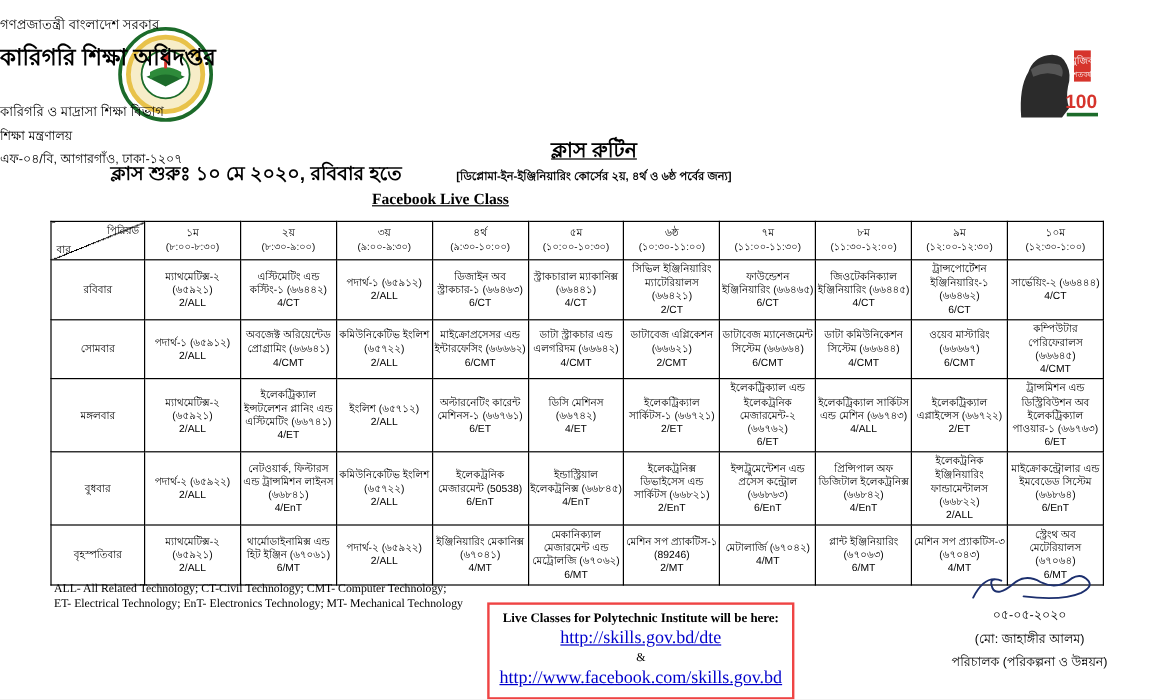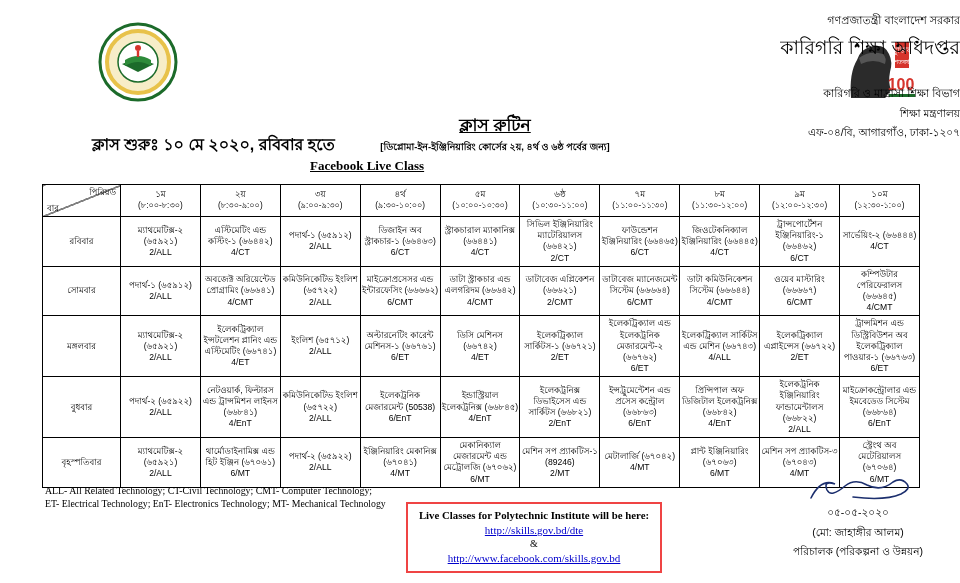--- a/index.html
+++ b/index.html
@@ -3,23 +3,23 @@
 <meta charset="utf-8">
 <style>
   * { margin:0; padding:0; box-sizing:border-box; }
   html,body { background:#e8e8e8; }
   .page {
     position:relative; width:960px; height:583px; background:#ffffff;
     font-family:"Liberation Sans", sans-serif; color:#000; overflow:hidden;
     margin:0 auto;
   }
   
-  .letterhead { position:absolute; left:0; right:0; top:12px; text-align:right; }
+  .letterhead { position:absolute; left:0; right:0; top:12px; text-align:left; }
   .lh-line1 { font-size:11px; }
-  .lh-line2 { font-size:19px; font-weight:normal; margin-top:2px; }
+  .lh-line2 { font-size:19px; font-weight:bold; margin-top:2px; }
   .lh-line3 { font-size:11px; margin-top:20px; }
   .lh-line4 { font-size:10.5px; margin-top:2px; }
   .lh-line5 { font-size:10.5px; margin-top:2px; }
   .logo-left { position:absolute; left:98px; top:22px; width:80px; height:80px; }
   .logo-right { position:absolute; left:833px; top:28px; width:90px; height:80px; }
   
   .routine-title { position:absolute; left:310px; width:370px; top:112px; text-align:center;
     font-size:17px; font-weight:bold; text-decoration:underline; }
   .start-note { position:absolute; left:92px; top:132px; font-size:16px; font-weight:bold; }
   .subtitle { position:absolute; left:310px; width:370px; top:140px; text-align:center;
@@ -45,21 +45,21 @@
   td.day-cell { font-size:9.5px; }
   .subj {}
   .grp {}
   
   .legend { position:absolute; left:45px; top:484px; font-family:"Liberation Serif", serif;
     font-size:9.8px; line-height:1.35; }
   .live-box { position:absolute; left:406px; top:502px; width:256px;
     border:2px solid #ef4444; text-align:center; padding:5px 6px 7px 6px; background:#fff; }
   .live-box .box-title { font-family:"Liberation Serif", serif; font-size:10.8px; font-weight:bold; }
   .live-box a { display:block; color:#0000cc; font-family:"Liberation Serif", serif;
-    font-size:11px; margin-top:3px; text-decoration:underline; cursor:pointer; }
+    font-size:15px; margin-top:3px; text-decoration:underline; cursor:pointer; }
   .live-box .amp { font-family:"Liberation Serif", serif; font-size:10px; margin-top:2px; }
   .sign-block { position:absolute; left:778px; top:476px; width:160px; text-align:center; }
   .sign-date { font-size:10.5px; margin-top:1px; }
   .sign-name { font-size:10.5px; margin-top:3px; }
   .sign-role { font-size:10.5px; margin-top:2px; }
 </style>
 </head>
 <body>
 
 <div class="page">

